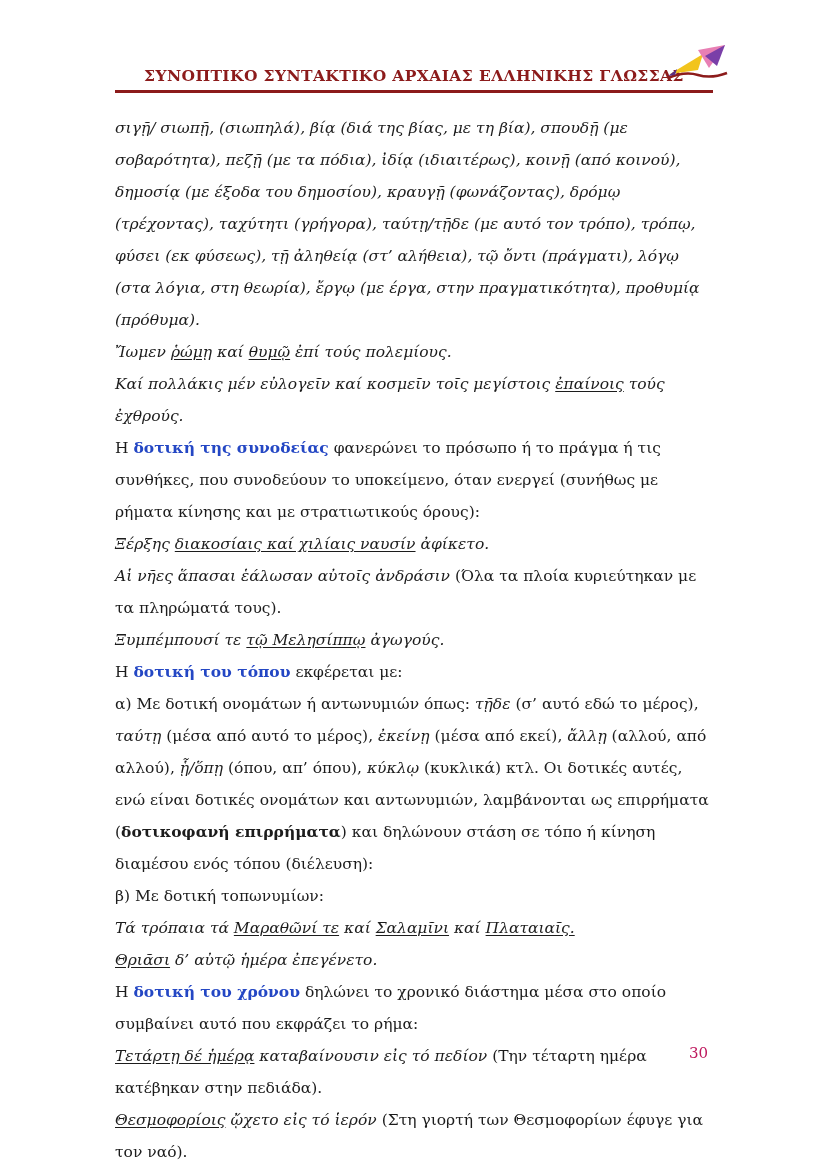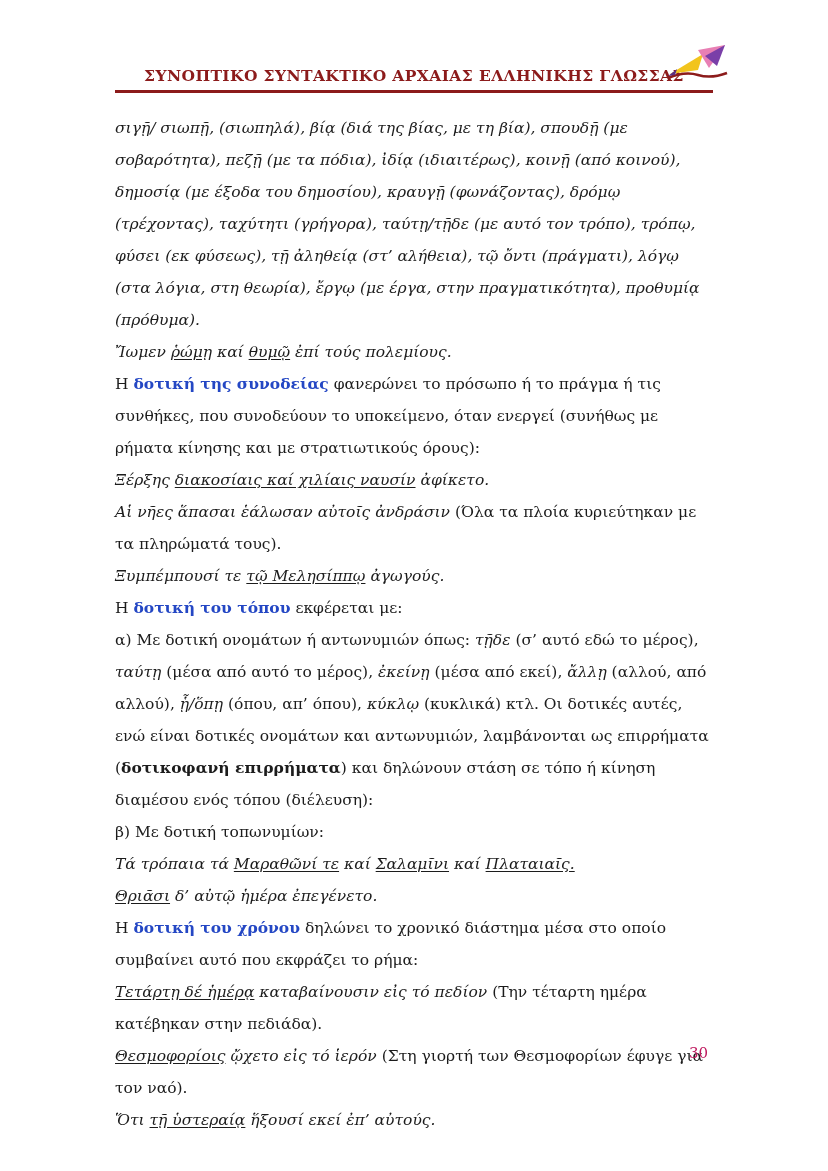--- a/index.html
+++ b/index.html
@@ -84,20 +84,21 @@
         <polygon points="33,8 60,3 44,26" fill="#e87fb4"></polygon>
         <polygon points="40,14 60,3 52,24" fill="#7a3fa8"></polygon>
         <polygon points="3,34 12,27 10,33" fill="#5a2d82"></polygon>
       </svg>
     </div>
   </div>
 
   <div class="content">
       <p><span class="it">σιγῇ/ σιωπῇ, (σιωπηλά), βίᾳ (διά της βίας, με τη βία), σπουδῇ (με σοβαρότητα), πεζῇ (με τα πόδια), ἰδίᾳ (ιδιαιτέρως), κοινῇ (από κοινού), δημοσίᾳ (με έξοδα του δημοσίου), κραυγῇ (φωνάζοντας), δρόμῳ (τρέχοντας), ταχύτητι (γρήγορα), ταύτῃ/τῇδε (με αυτό τον τρόπο), τρόπῳ, φύσει (εκ φύσεως), τῇ ἀληθείᾳ (στ’ αλήθεια), τῷ ὄντι (πράγματι), λόγῳ (στα λόγια, στη θεωρία), ἔργῳ (με έργα, στην πραγματικότητα), προθυμίᾳ (πρόθυμα).</span></p>
       <p><span class="it">Ἴωμεν </span><span class="it ul">ῥώμῃ</span><span class="it"> καί </span><span class="it ul">θυμῷ</span><span class="it"> ἐπί τούς πολεμίους.</span></p>
+      <p><span class="it">Καί πολλάκις μέν εὐλογεῖν καί κοσμεῖν τοῖς μεγίστοις </span><span class="it ul">ἐπαίνοις</span><span class="it"> τούς ἐχθρούς.</span></p>
       <p><span>Η </span><span class="b blue">δοτική της συνοδείας</span><span> φανερώνει το πρόσωπο ή το πράγμα ή τις συνθήκες, που συνοδεύουν το υποκείμενο, όταν ενεργεί (συνήθως με ρήματα κίνησης και με στρατιωτικούς όρους):</span></p>
       <p><span class="it">Ξέρξης </span><span class="it ul">διακοσίαις καί χιλίαις ναυσίν</span><span class="it"> ἀφίκετο.</span></p>
       <p><span class="it">Αἱ νῆες ἅπασαι ἑάλωσαν αὐτοῖς ἀνδράσιν </span><span>(Όλα τα πλοία κυριεύτηκαν με τα πληρώματά τους).</span></p>
       <p><span class="it">Ξυμπέμπουσί τε </span><span class="it ul">τῷ Μελησίππῳ</span><span class="it"> ἀγωγούς.</span></p>
       <p class="gap"><span>Η </span><span class="b blue">δοτική του τόπου</span><span> εκφέρεται με:</span></p>
       <p><span>α) Με δοτική ονομάτων ή αντωνυμιών όπως: </span><span class="it">τῇδε</span><span> (σ’ αυτό εδώ το μέρος), </span><span class="it">ταύτῃ</span><span> (μέσα από αυτό το μέρος), </span><span class="it">ἐκείνῃ</span><span> (μέσα από εκεί), </span><span class="it">ἄλλῃ</span><span> (αλλού, από αλλού), </span><span class="it">ᾗ/ὅπῃ</span><span> (όπου, απ’ όπου), </span><span class="it">κύκλῳ</span><span> (κυκλικά) κτλ. Οι δοτικές αυτές, ενώ είναι δοτικές ονομάτων και αντωνυμιών, λαμβάνονται ως επιρρήματα (</span><span class="b">δοτικοφανή επιρρήματα</span><span>) και δηλώνουν στάση σε τόπο ή κίνηση διαμέσου ενός τόπου (διέλευση):</span></p>
       <p><span>β) Με δοτική τοπωνυμίων:</span></p>
       <p><span class="it">Τά τρόπαια τά </span><span class="it ul">Μαραθῶνί τε</span><span class="it"> καί </span><span class="it ul">Σαλαμῖνι</span><span class="it"> καί </span><span class="it ul">Πλαταιαῖς.</span></p>
       <p><span class="it ul">Θριᾶσι</span><span class="it"> δ’ αὐτῷ ἡμέρα ἐπεγένετο.</span></p>
       <p class="gap"><span>Η </span><span class="b blue">δοτική του χρόνου</span><span> δηλώνει το χρονικό διάστημα μέσα στο οποίο συμβαίνει αυτό που εκφράζει το ρήμα:</span></p>

